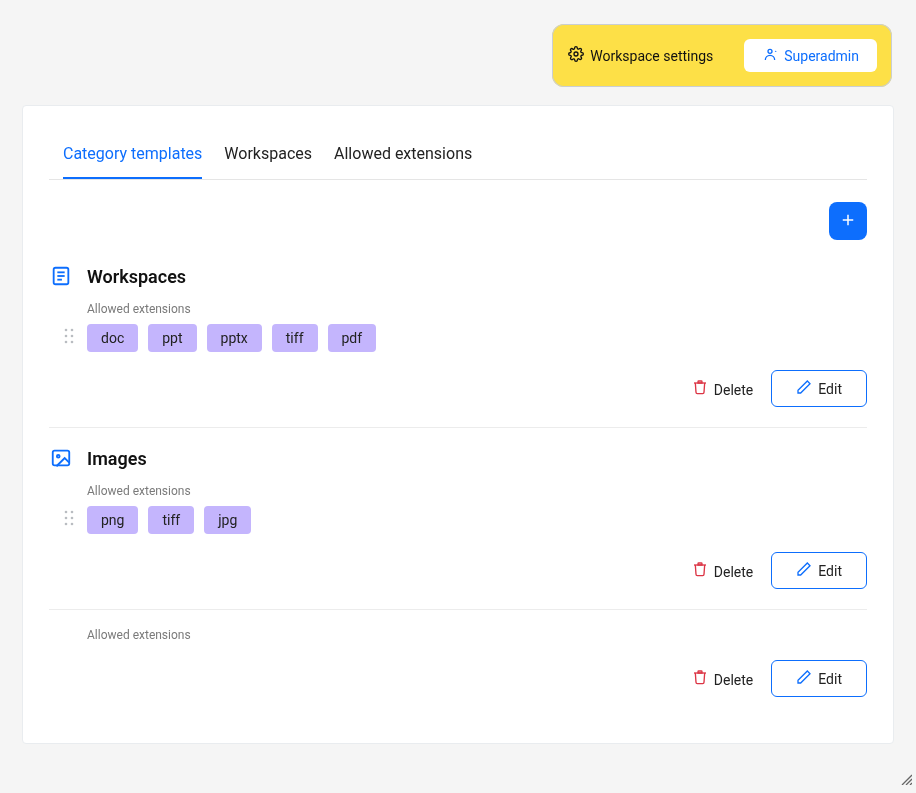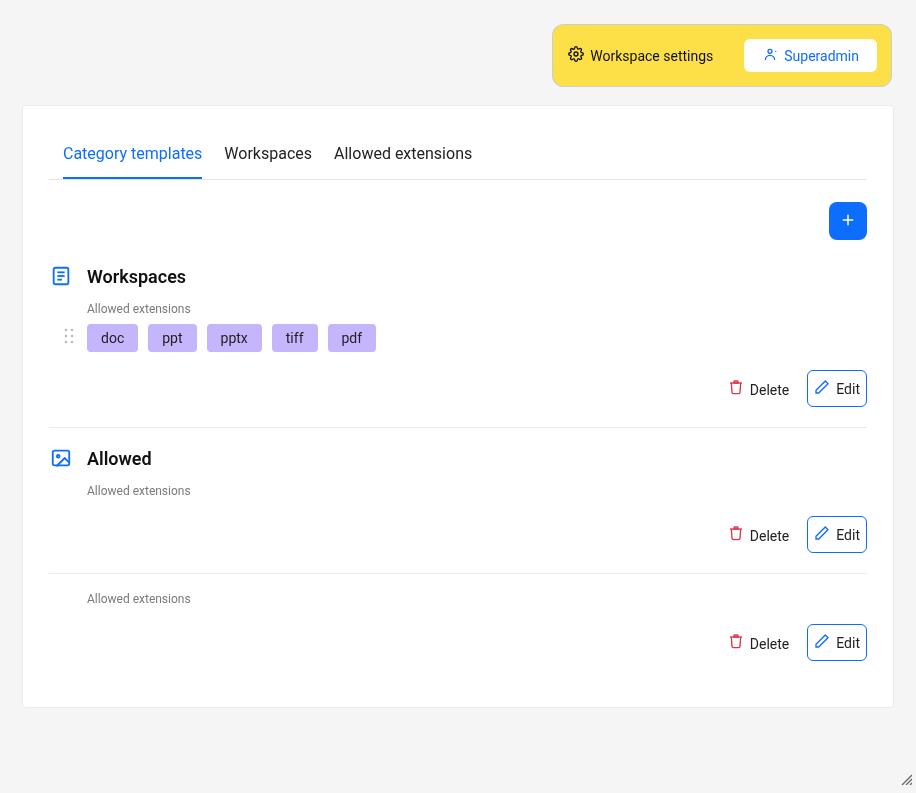--- a/index.html
+++ b/index.html
@@ -132,21 +132,21 @@
     color: #222;
     font-size: 14px;
     cursor: pointer;
   }
   .delete-link svg { color: #dc3545; }
   .edit-btn {
     border: 1px solid #0d6efd;
     background: #fff;
     color: #0d6efd;
     border-radius: 6px;
-    padding: 8px 6px;
+    padding: 8px 24px;
     font-size: 14px;
     display: inline-flex;
     align-items: center;
     gap: 6px;
     cursor: pointer;
     font-family: inherit;
   }
   .edit-btn span.label { color: #222; }
   .corner-resize {
     position: absolute;
@@ -249,23 +249,38 @@
   </div>
   <div class="cat">
     <div class="cat-head">
       <span class="cat-icon">
             <svg width="22" height="22" viewBox="0 0 24 24" fill="none" stroke="currentColor" stroke-width="2">
               <rect x="3" y="4" width="18" height="16" rx="2"></rect>
               <circle cx="9" cy="10" r="1.5"></circle>
               <path d="M21 17l-5-5-9 9"></path>
             </svg>
           </span>
-      <span class="cat-title">Allowed</span>
+      <span class="cat-title">Images</span>
     </div>
     <div class="ext-label">Allowed extensions</div>
+    <div class="ext-row">
+      <span class="drag-icon"><svg width="12" height="18" viewBox="0 0 12 18" fill="currentColor">
+              <circle cx="3" cy="3" r="1.3"></circle>
+              <circle cx="9" cy="3" r="1.3"></circle>
+              <circle cx="3" cy="9" r="1.3"></circle>
+              <circle cx="9" cy="9" r="1.3"></circle>
+              <circle cx="3" cy="15" r="1.3"></circle>
+              <circle cx="9" cy="15" r="1.3"></circle>
+            </svg></span>
+      <div class="chips">
+            <span class="chip">png</span>
+            <span class="chip">tiff</span>
+            <span class="chip">jpg</span>
+          </div>
+    </div>
     <div class="actions">
       <span class="delete-link">
         <span><svg width="16" height="16" viewBox="0 0 24 24" fill="none" stroke="currentColor" stroke-width="2">
                 <polyline points="3 6 5 6 21 6"></polyline>
                 <path d="M19 6l-1 14a2 2 0 0 1-2 2H8a2 2 0 0 1-2-2L5 6"></path>
                 <path d="M10 3h4a1 1 0 0 1 1 1v2H9V4a1 1 0 0 1 1-1z"></path>
               </svg></span>
         <span>Delete</span>
       </span>
       <button class="edit-btn">

